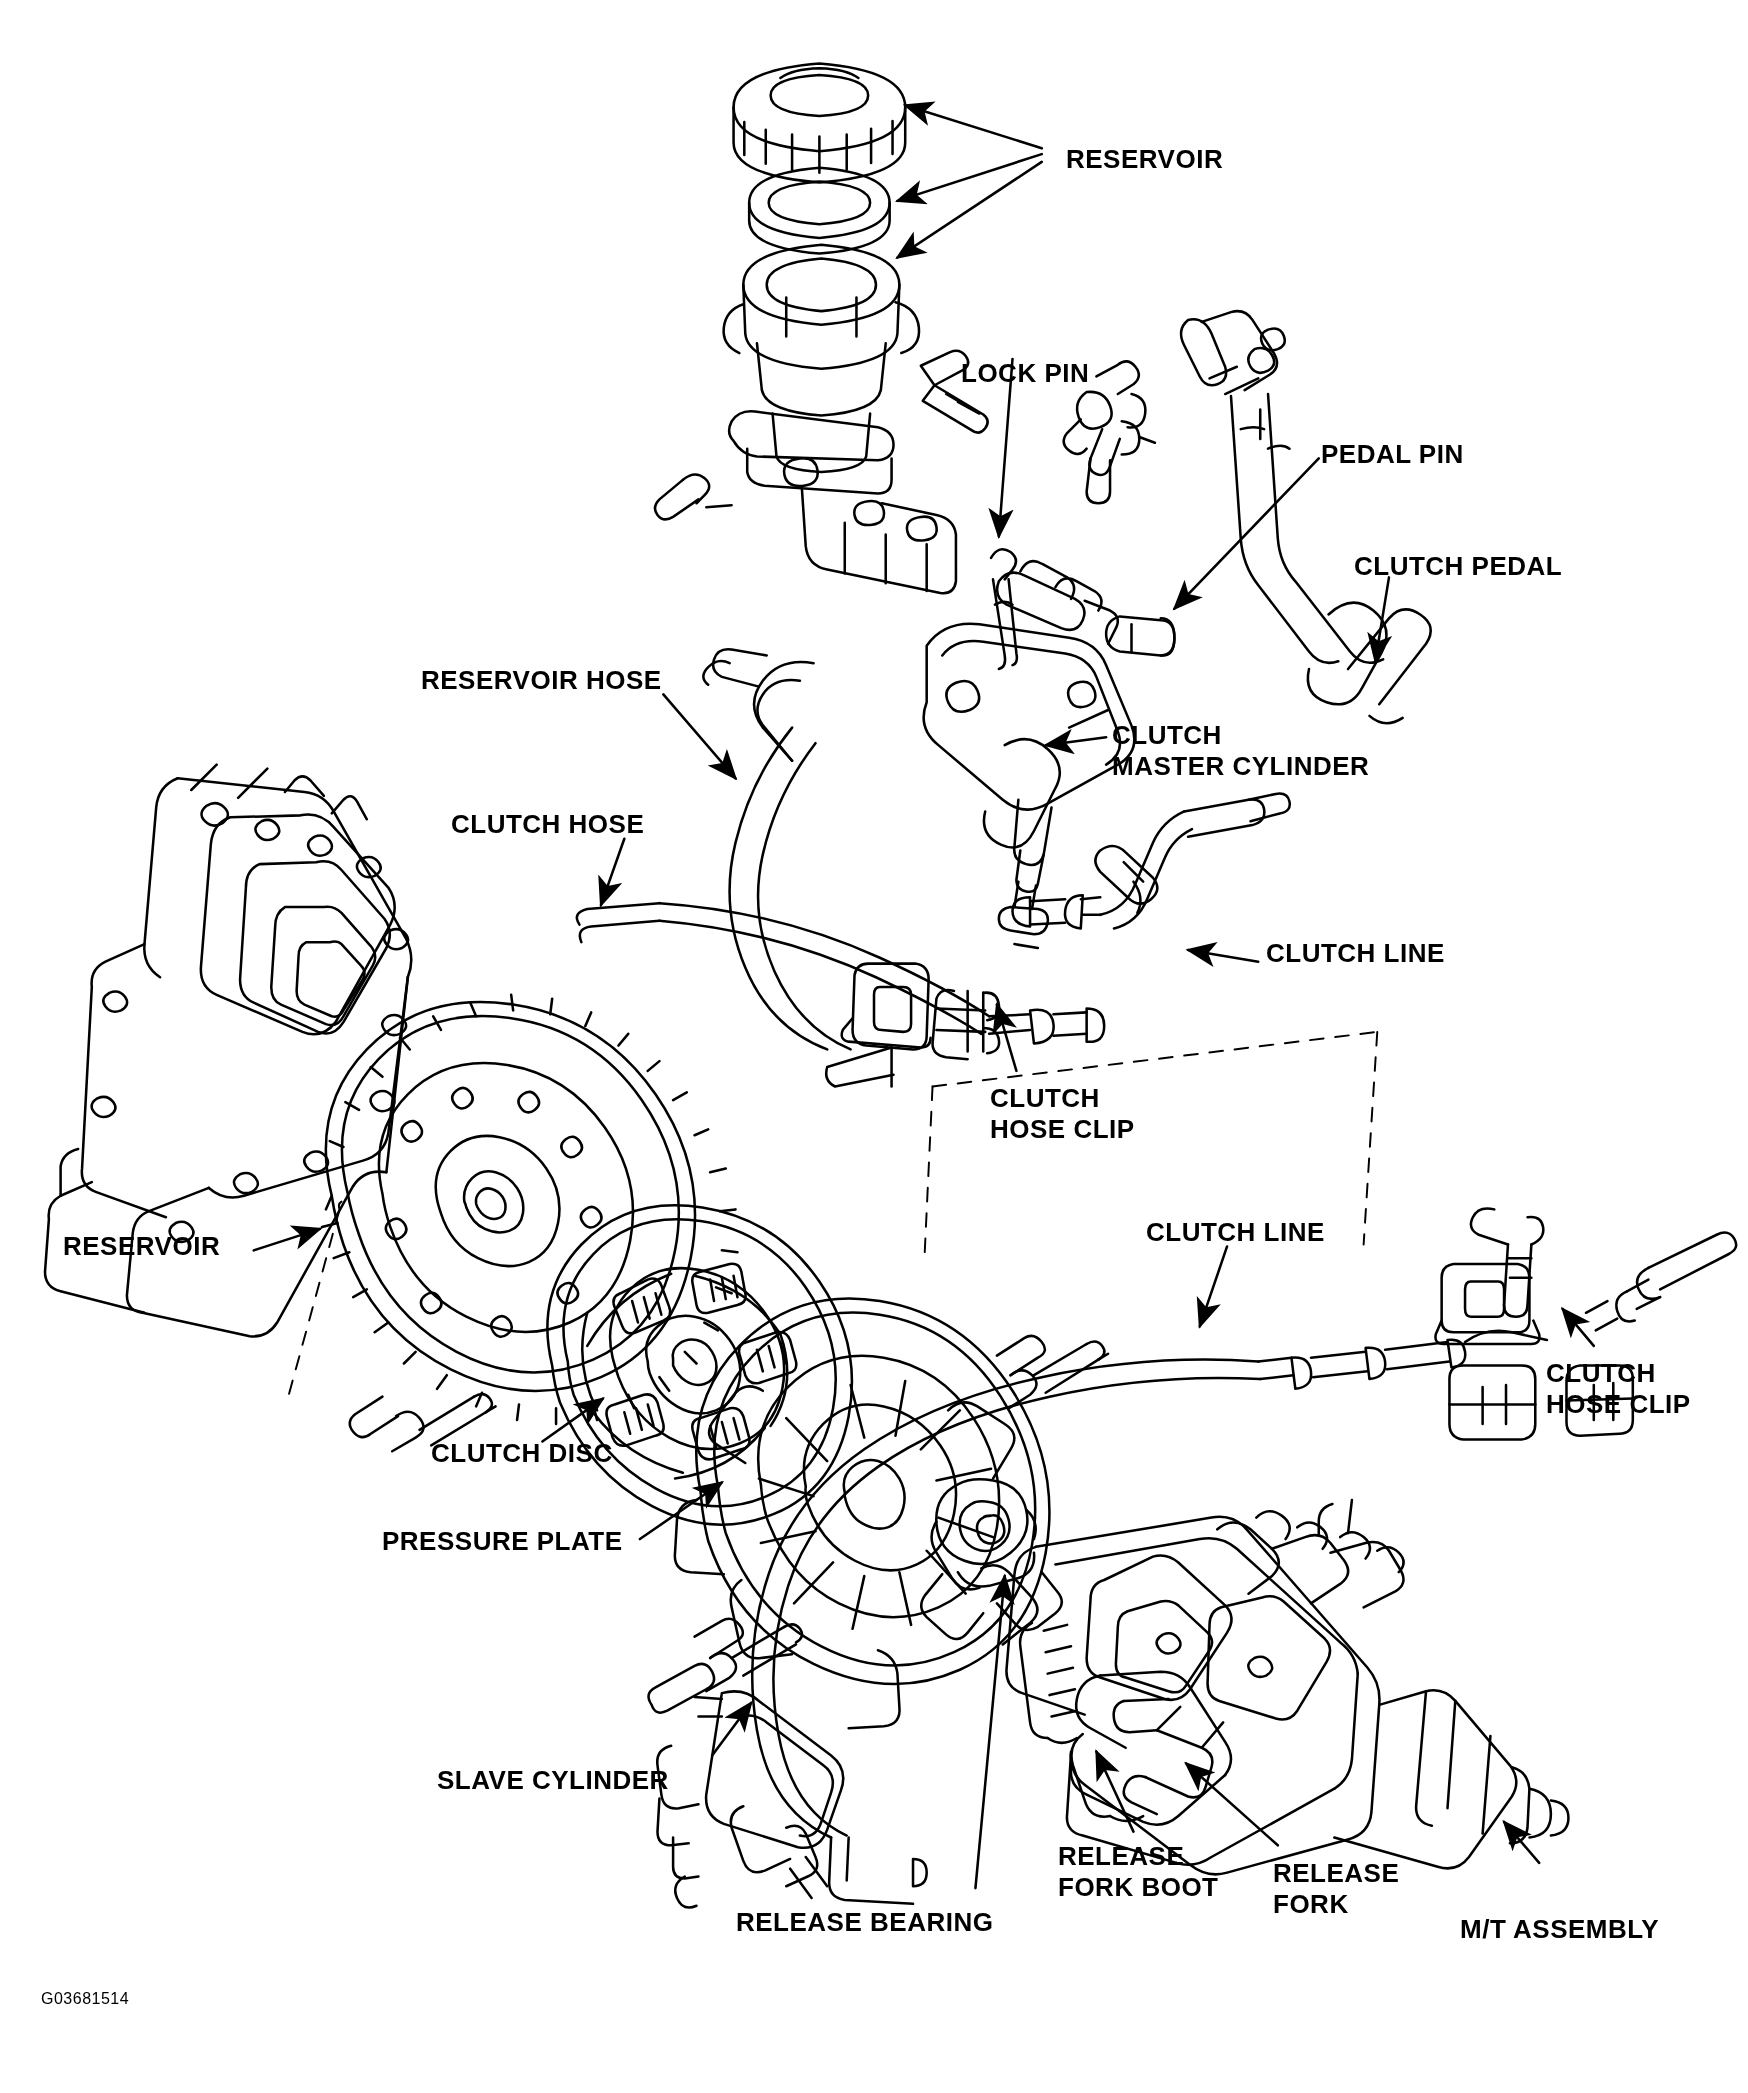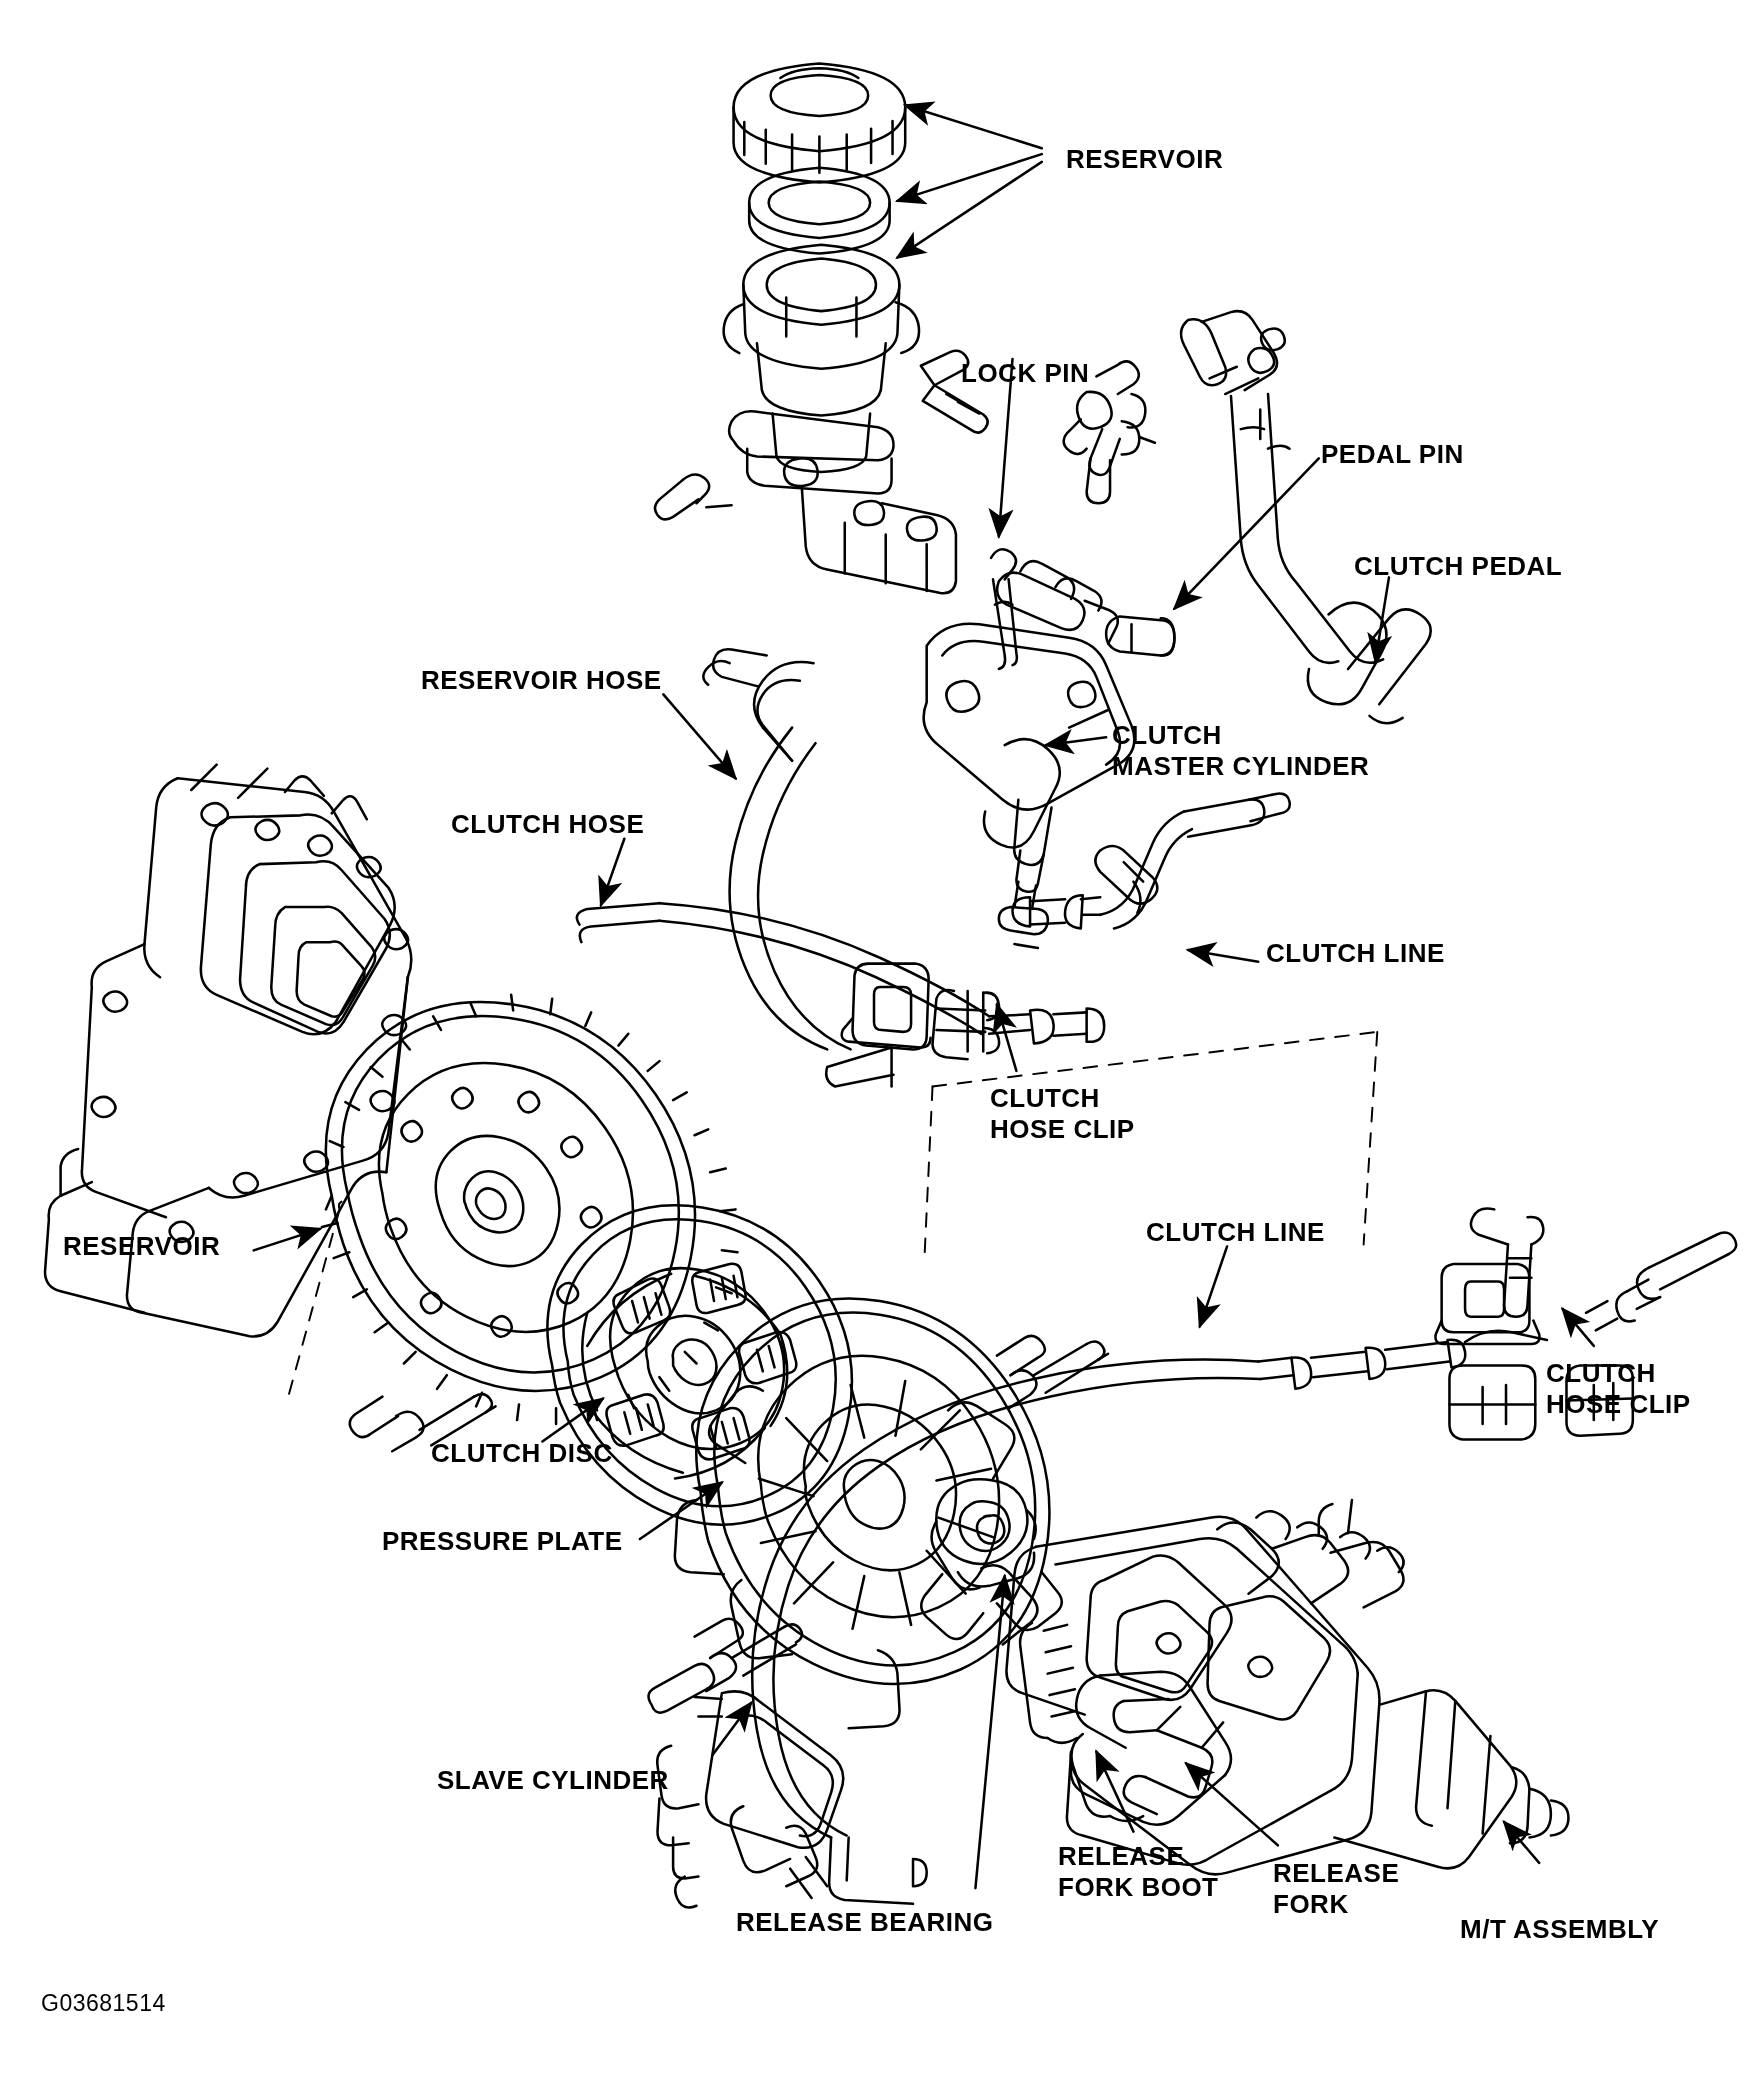--- a/index.html
+++ b/index.html
@@ -33,21 +33,21 @@
     letter-spacing: 0.5px;
     color: #000000;
     line-height: 1.18;
     white-space: pre;
   }
   .figcode {
     position: absolute;
     left: 41px;
     top: 1990px;
     font-family: "Liberation Sans", sans-serif;
-    font-size: 23px;
+    font-size: 16px;
     font-weight: normal;
     color: #000000;
     letter-spacing: 0.5px;
     text-align: center;
   }
 </style>
 </head>
 <body>
 
 <div id="diagram-root">

